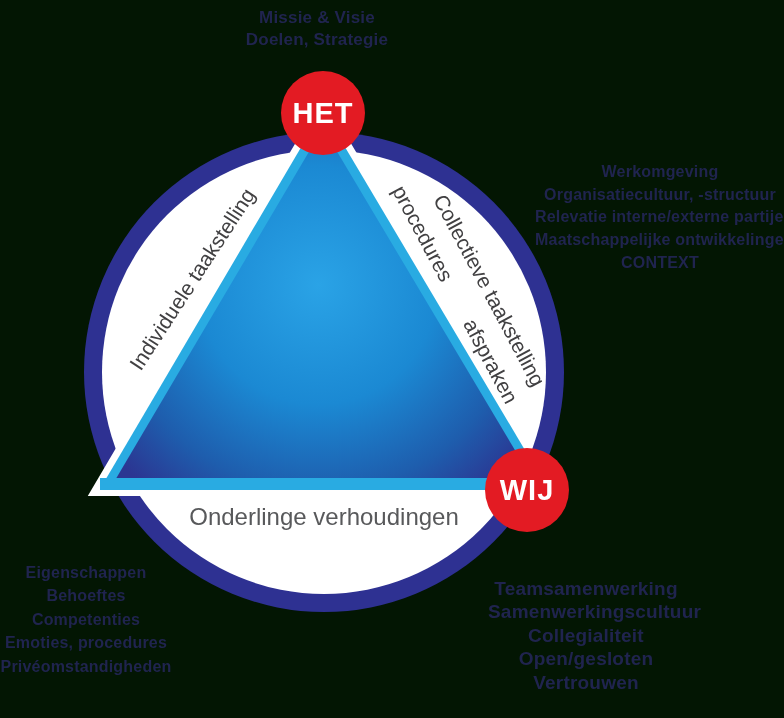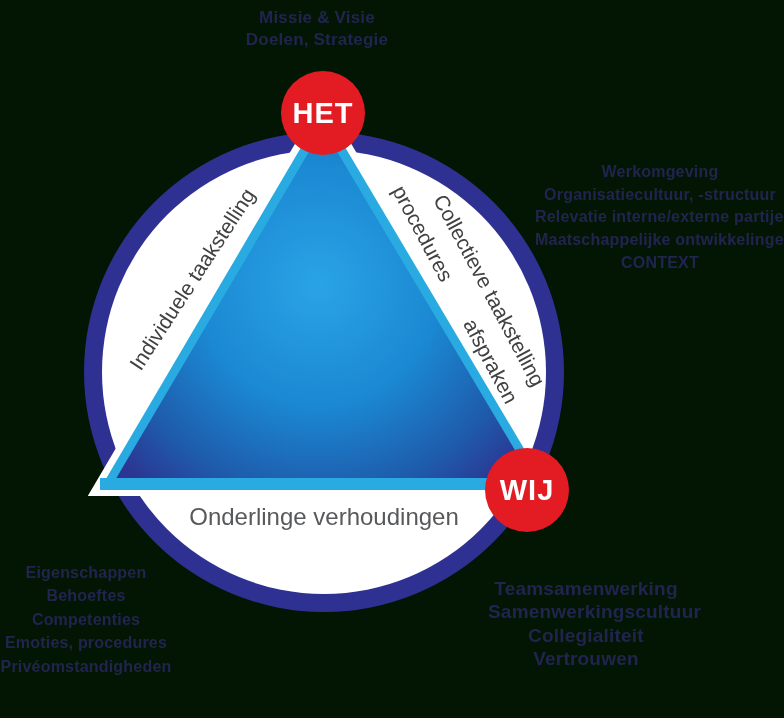--- a/index.html
+++ b/index.html
@@ -86,20 +86,21 @@
     <div>Behoeftes</div>
     <div>Competenties</div>
     <div>Emoties, procedures</div>
     <div>Privéomstandigheden</div>
   </div>
 
   <div class="ctx ctx-br">
     <div>Teamsamenwerking</div>
     <div>Samenwerkingscultuur</div>
     <div>Collegialiteit</div>
+    <div>Open/gesloten</div>
     <div>Vertrouwen</div>
   </div>
 
   <div class="edge-label edge-left">Individuele taakstelling</div>
 
   <div class="edge-label edge-right">
     <div class="l1">Collectieve taakstelling</div>
     <div class="l2">
       <span>procedures</span>
       <span>afspraken</span>

